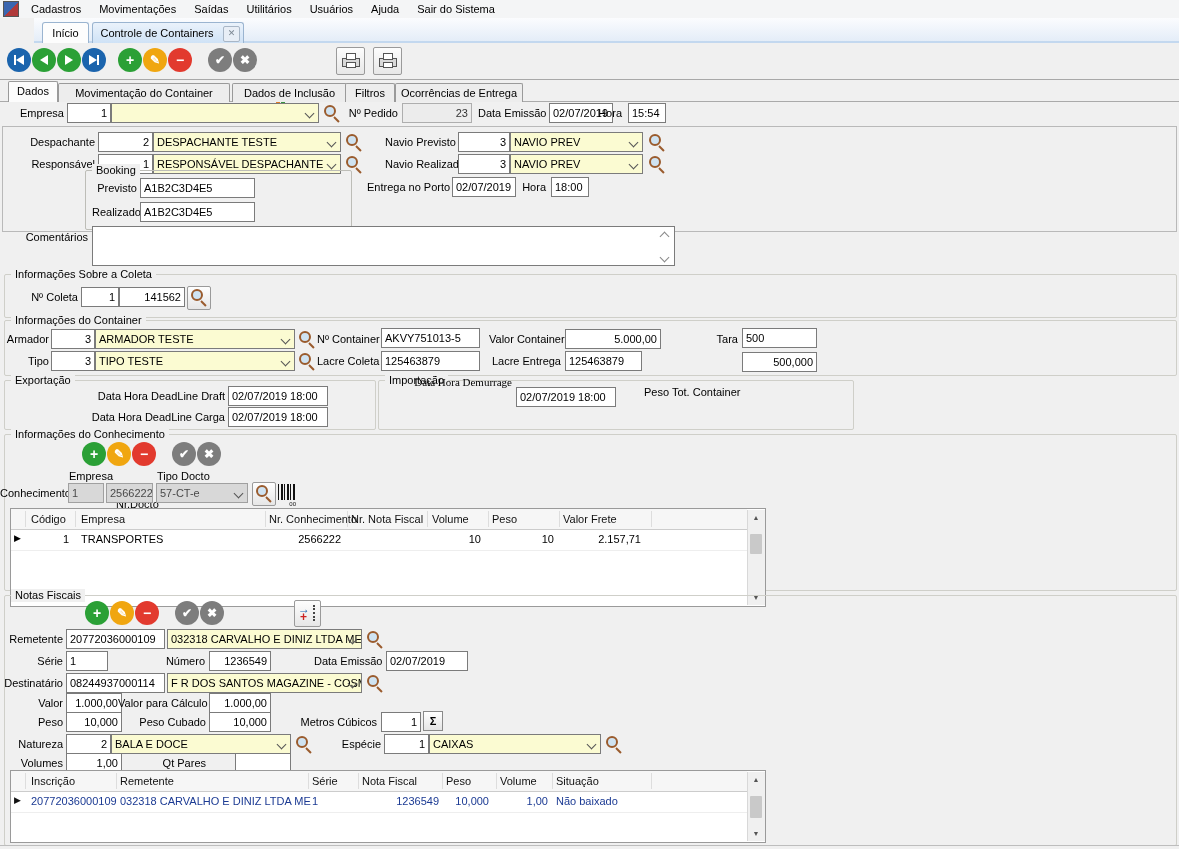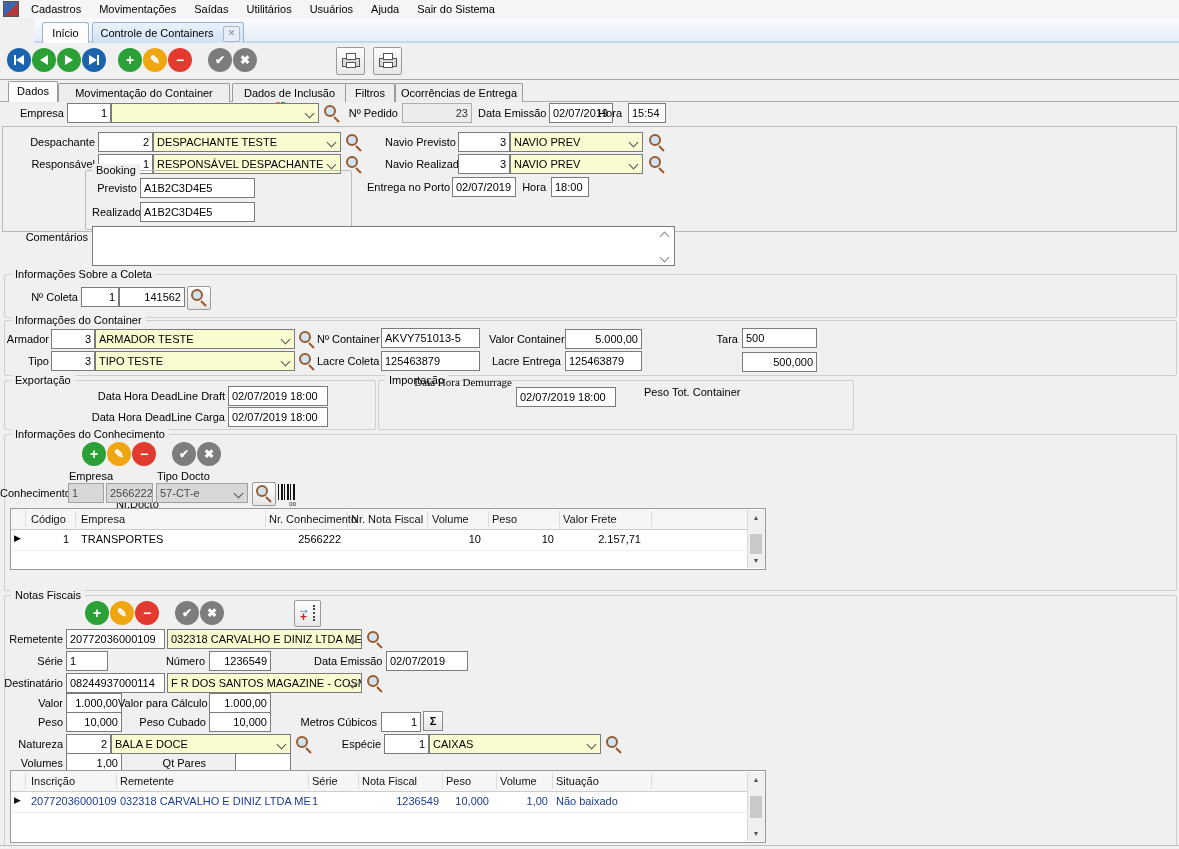--- a/index.html
+++ b/index.html
@@ -221,21 +221,21 @@
   </div>
   <div class="lbl" style="left:2px;top:333px;width:47px;">Armador</div>
   <div class="fld ryt" style="left:51px;top:329px;width:44px;">3</div>
   <div class="fld yellow cmb" style="left:95px;top:329px;width:200px;">
     <span>ARMADOR TESTE</span><span class="arrow"></span>
   </div>
   <div class="mag" style="left:298px;top:330px;"></div>
   <div class="lbl" style="left:317px;top:333px;width:60px;">Nº Container</div>
   <div class="fld" style="left:381px;top:328px;width:99px;">AKVY751013-5</div>
   <div class="lbl" style="left:489px;top:333px;width:72px;">Valor Container</div>
-  <div class="fld ryt" style="left:565px;top:329px;width:77px;">5.000,00</div>
+  <div class="fld ryt" style="left:565px;top:329px;width:96px;">5.000,00</div>
   <div class="lbl" style="left:700px;top:333px;width:38px;">Tara</div>
   <div class="fld" style="left:742px;top:328px;width:75px;">500</div>
 
   <div class="lbl" style="left:2px;top:355px;width:47px;">Tipo</div>
   <div class="fld ryt" style="left:51px;top:351px;width:44px;">3</div>
   <div class="fld yellow cmb" style="left:95px;top:351px;width:200px;">
     <span>TIPO TESTE</span><span class="arrow"></span>
   </div>
   <div class="mag" style="left:298px;top:352px;"></div>
   <div class="lbl" style="left:317px;top:355px;width:60px;">Lacre Coleta</div>
@@ -286,21 +286,21 @@
   <div class="fld gray" style="left:68px;top:483px;width:36px;">1</div>
   <div class="fld gray" style="left:106px;top:483px;width:47px;">2566222</div>
   <div class="fld gray cmb" style="left:156px;top:483px;width:92px;">
     <span>57-CT-e</span><span class="arrow"></span>
   </div>
   <div class="magbtn" style="left:252px;top:482px;">
       <span class="mag"></span>
     </div>
   <div class="barcode" style="left:278px;top:484px;"></div>
 
-  <div class="grid" style="left:10px;top:508px;width:756px;height:62px;">
+  <div class="grid" style="left:10px;top:508px;width:756px;height:99px;">
     <div class="ghead" style="width:736px;">
       <span class="gh" style="left:20px;">Código</span>
       <span class="gh" style="left:70px;">Empresa</span>
       <span class="gh" style="left:258px;">Nr. Conhecimento</span>
       <span class="gh" style="left:340px;">Nr. Nota Fiscal</span>
       <span class="gh" style="left:421px;">Volume</span>
       <span class="gh" style="left:481px;">Peso</span>
       <span class="gh" style="left:552px;">Valor Frete</span>
       <span class="gsep" style="left:14px;"></span>
         <span class="gsep" style="left:64px;"></span>

